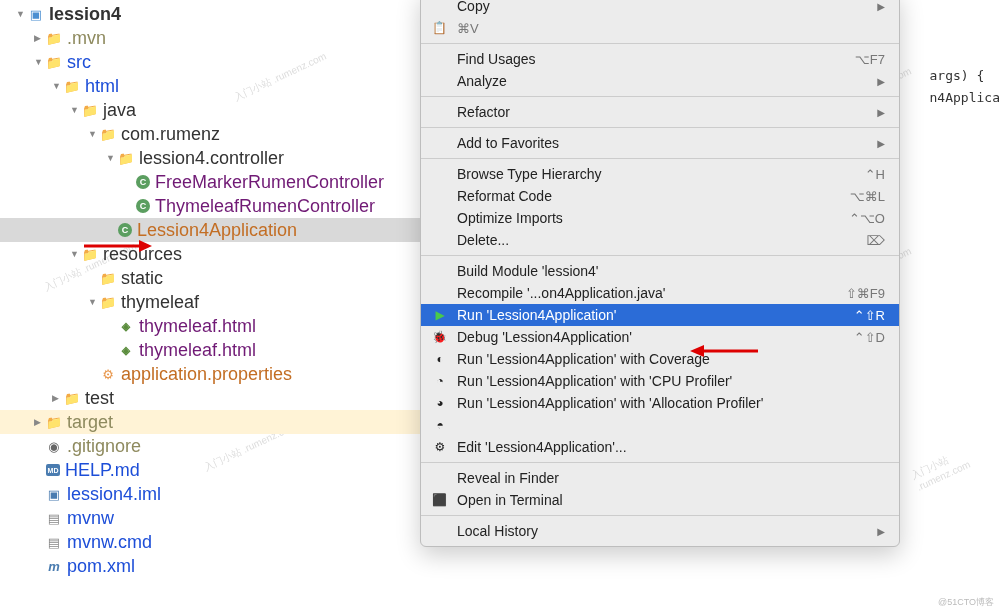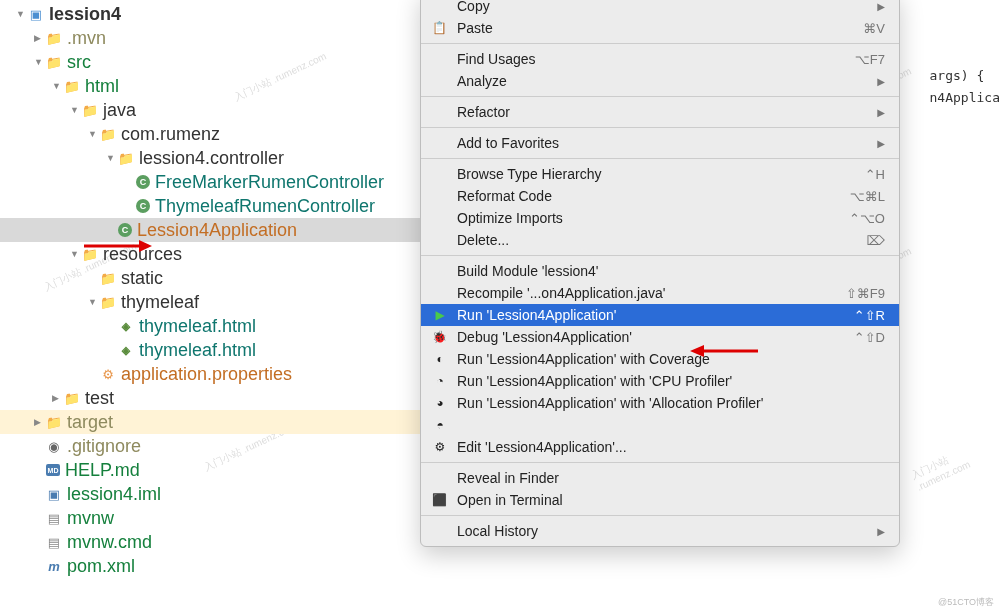--- a/index.html
+++ b/index.html
@@ -49,24 +49,24 @@
       position: relative;
     }
     .icon-html { color: #5a8c3c; font-weight: bold; font-size: 11px; }
     .icon-prop { color: #e8974d; }
     .icon-git { color: #666; }
     .icon-md { background: #4a7cb0; color: #fff; font-size: 7px; font-weight: bold; border-radius: 2px; width: 14px; height: 12px; }
     .icon-iml { color: #4a7cb0; }
     .icon-file { color: #888; }
     .icon-maven { color: #4a7cb0; font-weight: bold; font-style: italic; }
     .label { font-size: 18px; }
-    .label-blue { color: #15803d; }
+    .label-blue { color: #1d4ed8; }
     .label-bold { font-weight: bold; }
     .label-orange { color: #c36e24; }
-    .label-green { color: #0f766e; }
+    .label-green { color: #701a75; }
     .label-khaki { color: #8e8a5e; }
     
     .context-menu {
       position: absolute;
       left: 420px;
       top: -10px;
       width: 480px;
       background: #ececec;
       border: 1px solid #bdbdbd;
       border-radius: 6px;
@@ -304,21 +304,20 @@
 
 <div class="context-menu">
 
   <div class="menu-item">
     <span class="menu-icon"></span>
     <span class="menu-label">Copy</span>
     <span class="menu-arrow">▶</span>
   </div>
   <div class="menu-item">
     <span class="menu-icon">📋</span>
-    <span class="menu-label">Paste</span>
     <span class="menu-shortcut">⌘V</span>
   </div>
   <div class="menu-sep"></div>
 
   <div class="menu-item">
     <span class="menu-icon"></span>
     <span class="menu-label">Find Usages</span>
     <span class="menu-shortcut">⌥F7</span>
   </div>
   <div class="menu-item">

